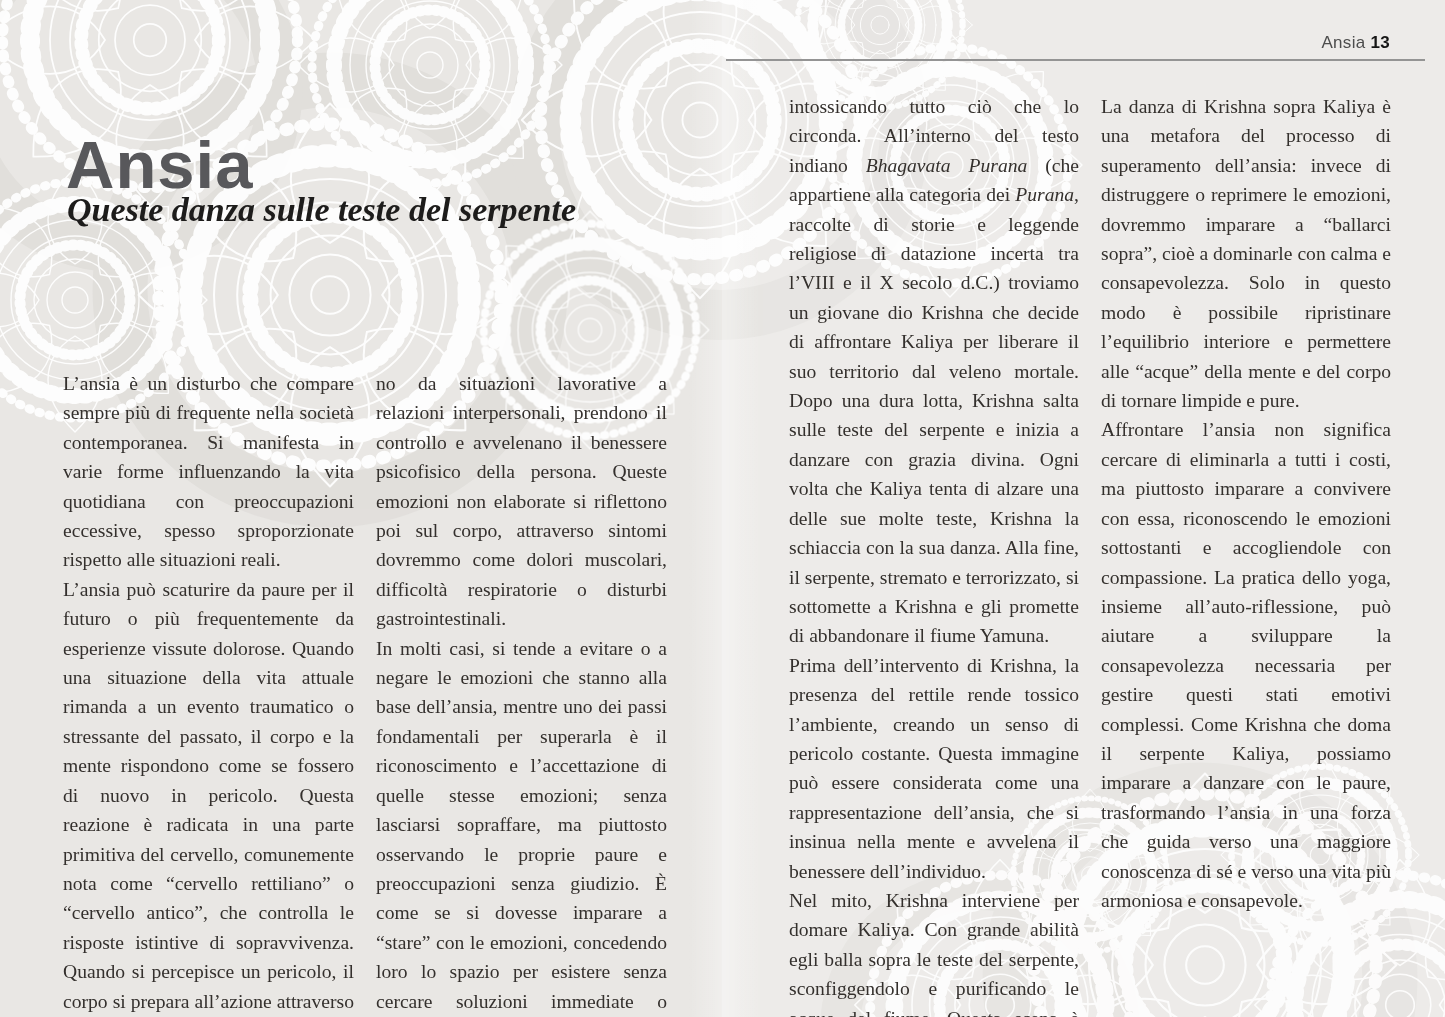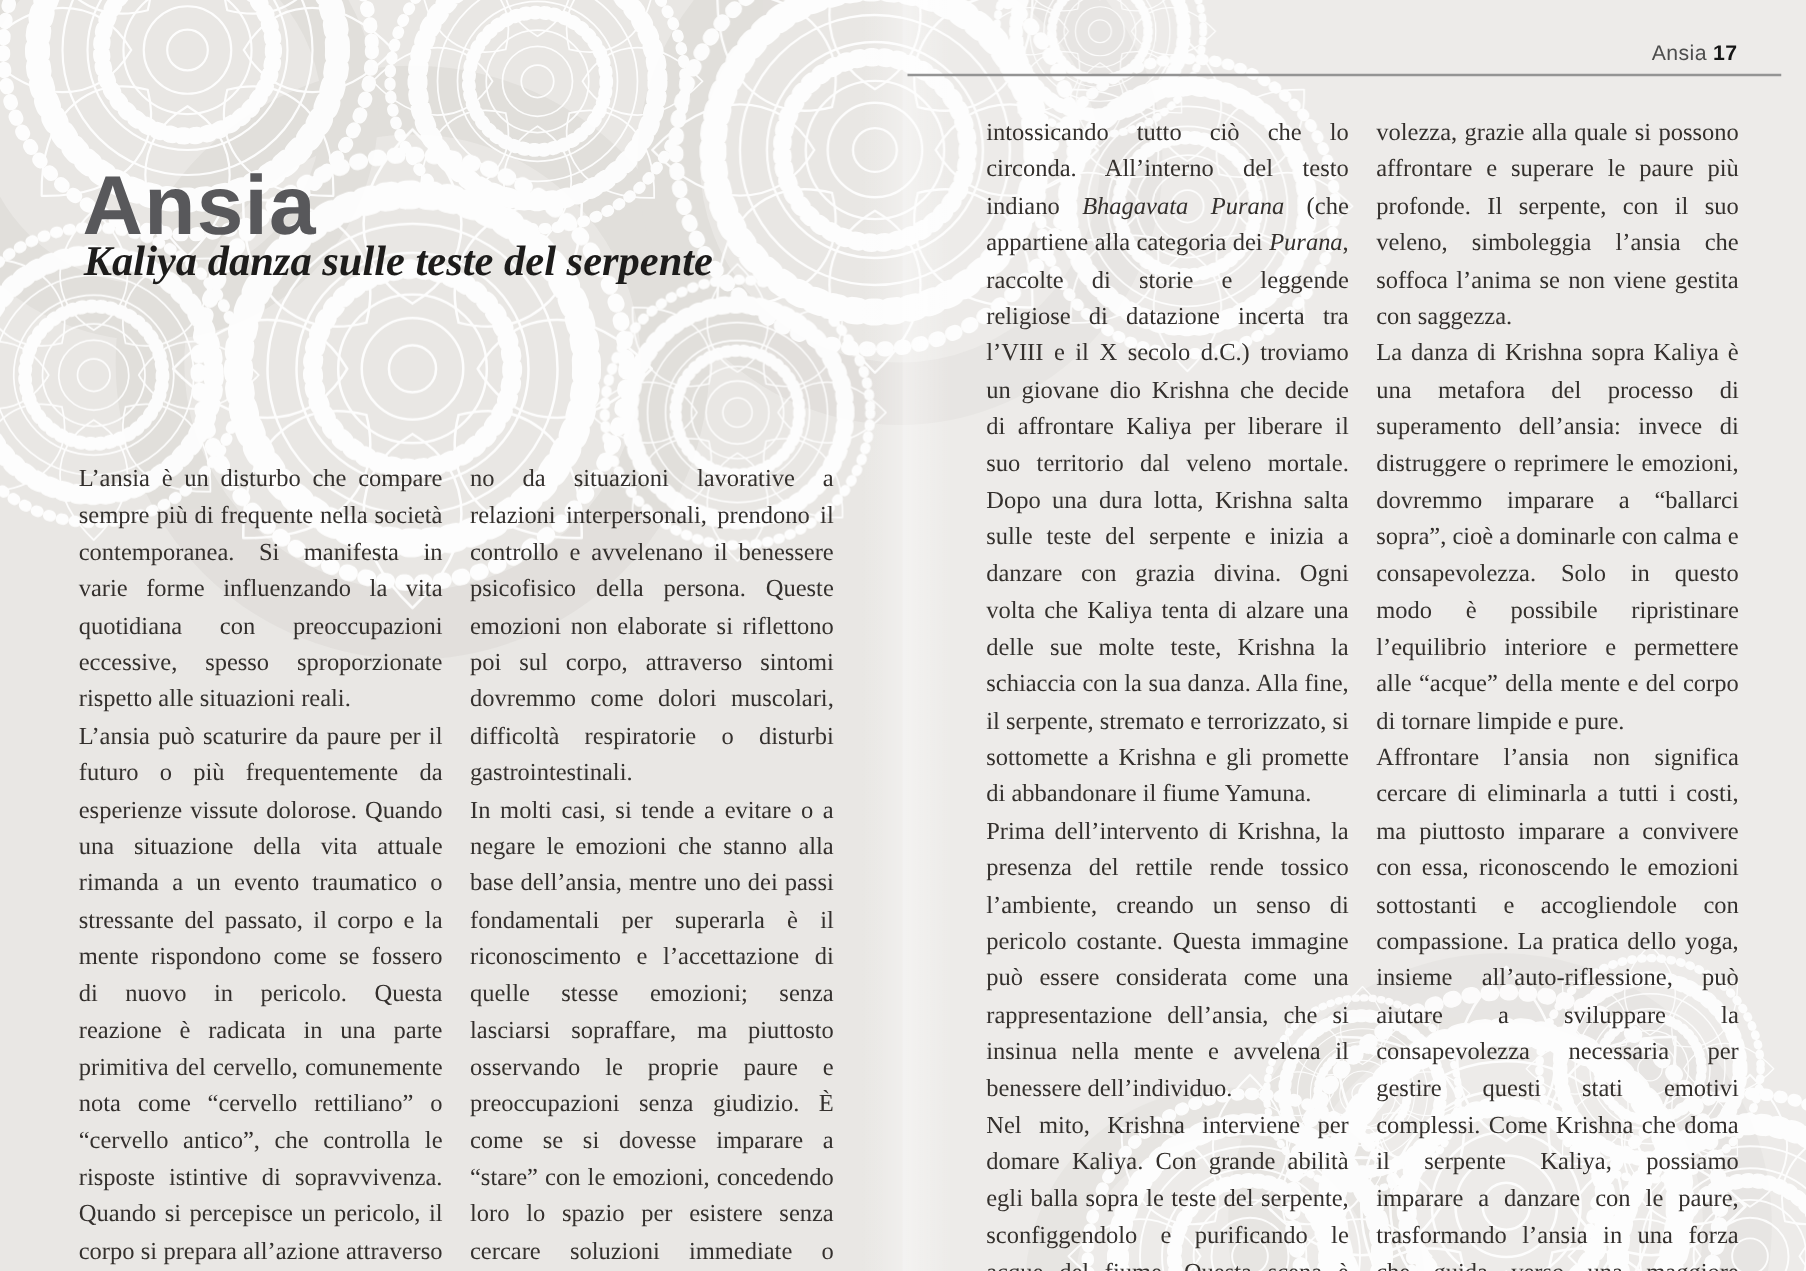--- a/index.html
+++ b/index.html
@@ -158,46 +158,45 @@
     </g>
   </svg>
 
   <div class="right-page-tint"></div>
   <div class="gutter-light"></div>
 
   <div class="layer">
 
     <section>
       <h1 class="page-title">Ansia</h1>
-      <h2 class="page-subtitle">Kaliya danza sulle teste del serpente</h2>
+      <h2 class="page-subtitle">Queste danza sulle teste del serpente</h2>
 
       <div class="col col-left-1 cont">
           <p>L’ansia è un disturbo che compare sempre più di frequente nella società contemporanea. Si manifesta in varie forme influenzando la vita quotidiana con preoccupazioni eccessive, spesso sproporzionate rispetto alle situazioni reali.</p>
           <p>L’ansia può scaturire da paure per il futuro o più frequentemente da esperienze vissute dolorose. Quando una situazione della vita attuale rimanda a un evento traumatico o stressante del passato, il corpo e la mente rispondono come se fossero di nuovo in pericolo. Questa reazione è radicata in una parte primitiva del cervello, comunemente nota come “cervello rettiliano” o “cervello antico”, che controlla le risposte istintive di sopravvivenza. Quando si percepisce un pericolo, il corpo si prepara all’azione attraverso la risposta “attacco o fuga”.</p>
         </div>
 
       <div class="col col-left-2 cont">
           <p>no da situazioni lavorative a relazioni interpersonali, prendono il controllo e avvelenano il benessere psicofisico della persona. Queste emozioni non elaborate si riflettono poi sul corpo, attraverso sintomi dovremmo come dolori muscolari, difficoltà respiratorie o disturbi gastrointestinali.</p>
           <p>In molti casi, si tende a evitare o a negare le emozioni che stanno alla base dell’ansia, mentre uno dei passi fondamentali per superarla è il riconoscimento e l’accettazione di quelle stesse emozioni; senza lasciarsi sopraffare, ma piuttosto osservando le proprie paure e preoccupazioni senza giudizio. È come se si dovesse imparare a “stare” con le emozioni, concedendo loro lo spazio per esistere senza cercare soluzioni immediate o impulsive.</p>
         </div>
     </section>
 
     <section>
       <div class="running-head">
-        <span>Ansia</span><span class="pgnum">17</span>
+        <span>Ansia</span><span class="pgnum">13</span>
       </div>
       <div class="head-rule"></div>
 
       <div class="col col-right-1 cont">
           <p>intossicando tutto ciò che lo circonda. All’interno del testo indiano <em>Bhagavata Purana</em> (che appartiene alla categoria dei <em>Purana</em>, raccolte di storie e leggende religiose di datazione incerta tra l’VIII e il X secolo d.C.) troviamo un giovane dio Krishna che decide di affrontare Kaliya per liberare il suo territorio dal veleno mortale. Dopo una dura lotta, Krishna salta sulle teste del serpente e inizia a danzare con grazia divina. Ogni volta che Kaliya tenta di alzare una delle sue molte teste, Krishna la schiaccia con la sua danza. Alla fine, il serpente, stremato e terrorizzato, si sottomette a Krishna e gli promette di abbandonare il fiume Yamuna.</p>
           <p>Prima dell’intervento di Krishna, la presenza del rettile rende tossico l’ambiente, creando un senso di pericolo costante. Questa immagine può essere considerata come una rappresentazione dell’ansia, che si insinua nella mente e avvelena il benessere dell’individuo.</p>
           <p>Nel mito, Krishna interviene per domare Kaliya. Con grande abilità egli balla sopra le teste del serpente, sconfiggendolo e purificando le acque del fiume. Questa scena è altamente simbolica: Krishna rappresenta il potere divino e la consape-</p>
         </div>
 
       <div class="col col-right-2">
-          <p>volezza, grazie alla quale si possono affrontare e superare le paure più profonde. Il serpente, con il suo veleno, simboleggia l’ansia che soffoca l’anima se non viene gestita con saggezza.</p>
           <p>La danza di Krishna sopra Kaliya è una metafora del processo di superamento dell’ansia: invece di distruggere o reprimere le emozioni, dovremmo imparare a “ballarci sopra”, cioè a dominarle con calma e consapevolezza. Solo in questo modo è possibile ripristinare l’equilibrio interiore e permettere alle “acque” della mente e del corpo di tornare limpide e pure.</p>
           <p>Affrontare l’ansia non significa cercare di eliminarla a tutti i costi, ma piuttosto imparare a convivere con essa, riconoscendo le emozioni sottostanti e accogliendole con compassione. La pratica dello yoga, insieme all’auto-riflessione, può aiutare a sviluppare la consapevolezza necessaria per gestire questi stati emotivi complessi. Come Krishna che doma il serpente Kaliya, possiamo imparare a danzare con le paure, trasformando l’ansia in una forza che guida verso una maggiore conoscenza di sé e verso una vita più armoniosa e consapevole.</p>
         </div>
     </section>
 
   </div>
 </div>
 
 </body></html>

